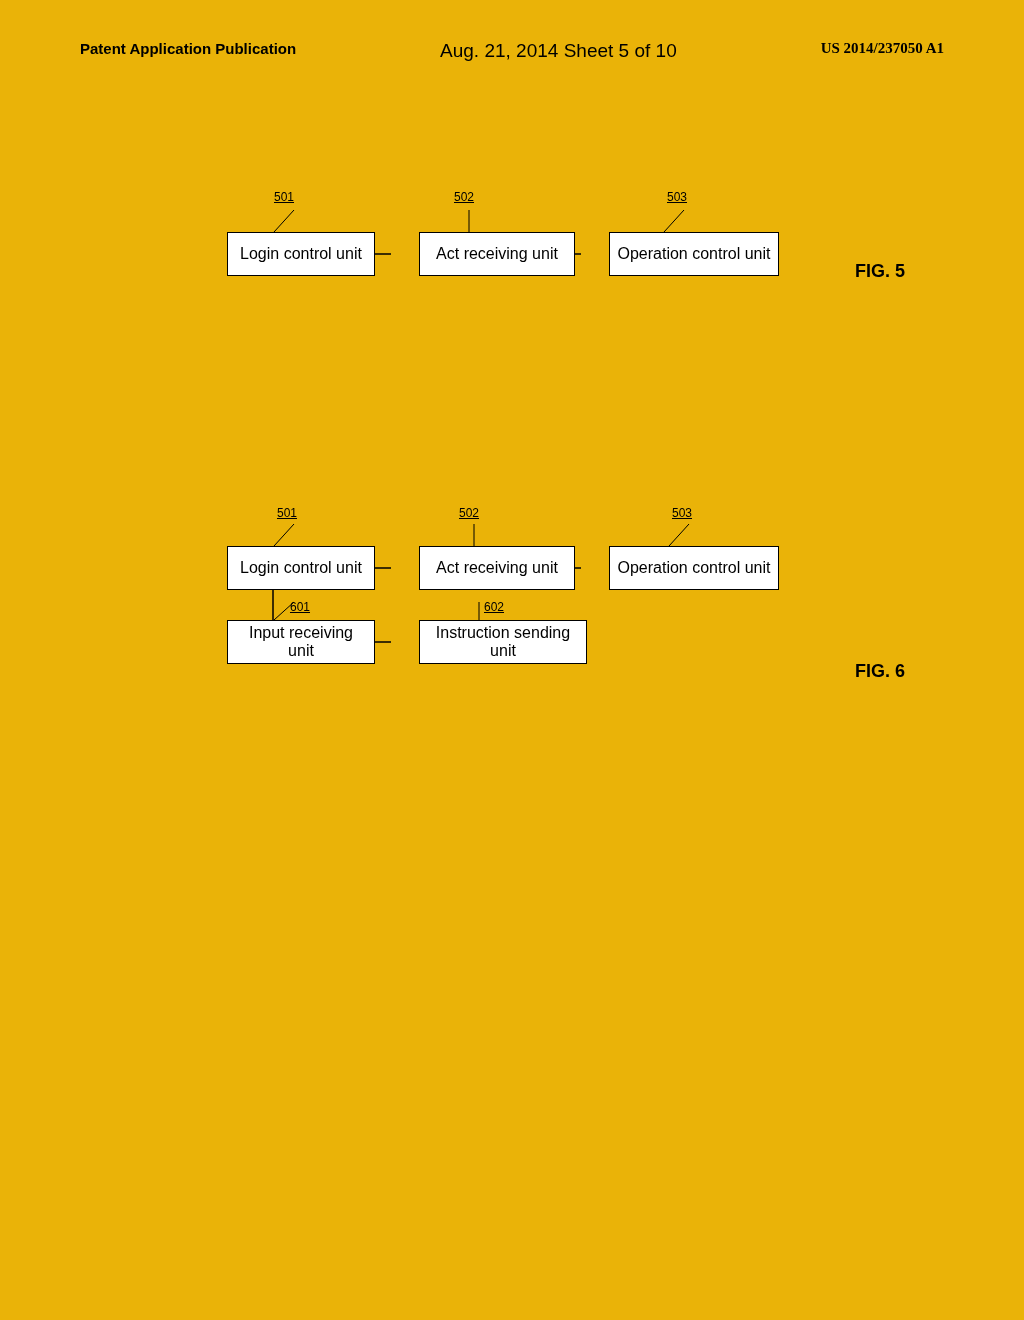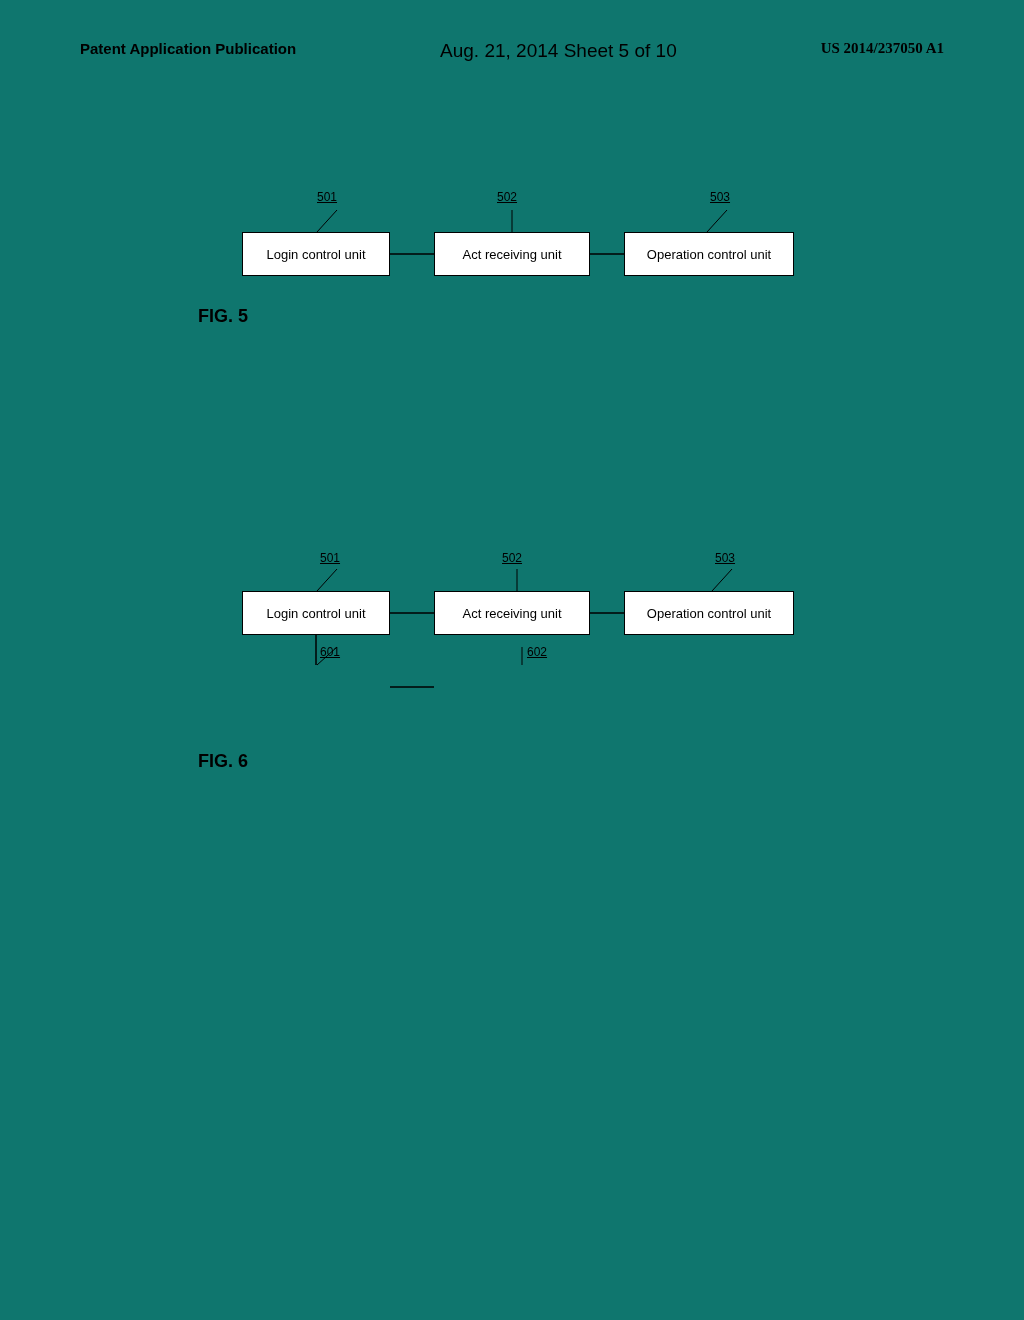--- a/index.html
+++ b/index.html
@@ -13,21 +13,21 @@
       font-family: 'Times New Roman', Times, serif;
       width: 1024px;
       min-height: 1320px;
       position: relative;
       overflow-x: hidden;
     }
 
     .page {
       width: 1024px;
       min-height: 1320px;
-      background: #0f766e;
+      background: #eab308;
       padding: 0;
       position: relative;
     }
 
     
     .header {
       display: flex;
       justify-content: space-between;
       align-items: flex-start;
       padding: 40px 80px 20px 80px;
@@ -48,22 +48,22 @@
 
     .header-right {
       font-size: 15px;
       font-family: Liberation Serif, serif;
       font-weight: bold;
     }
 
     
     .diagram-section {
       display: flex;
-      flex-direction: column;
-      align-items: flex-start;
+      flex-direction: row;
+      align-items: flex-end;
       margin-top: 80px;
     }
 
     .diagram-title {
       font-size: 18px;
       font-weight: bold;
       font-family: Arial, sans-serif;
       margin-top: 24px;
       margin-bottom: 0;
       margin-left: 36px;
@@ -84,25 +84,26 @@
       height: 180px;
       margin-top: 20px;
     }
 
     .box {
       position: absolute;
       border: 1.5px solid #000;
       display: flex;
       align-items: center;
       justify-content: center;
-      font-size: 13px;
+      font-size: 16px;
       font-family: Arial, sans-serif;
       background: #fff;
       text-align: center;
       padding: 4px 6px;
+      margin-left: 28px;
     }
 
     .ref-label {
       position: absolute;
       font-size: 12px;
       font-family: Arial, sans-serif;
     }
 
     .ref-underline {
       text-decoration: underline;
@@ -192,27 +193,29 @@
 
           <line x1="154" y1="88" x2="154" y2="118" stroke="#000" stroke-width="1.5"></line>
 
           <line x1="228" y1="140" x2="272" y2="140" stroke="#000" stroke-width="1.5"></line>
         </svg>
 
         <div class="ref-label" style="left:158px; top:4px;"><span class="ref-underline">501</span></div>
         <div class="ref-label" style="left:340px; top:4px;"><span class="ref-underline">502</span></div>
         <div class="ref-label" style="left:553px; top:4px;"><span class="ref-underline">503</span></div>
 
-        <div class="ref-label" style="left:158px; top:98px;"><span class="ref-underline">601</span></div>
+        <div class="ref-label" style="left:171px; top:98px;"><span class="ref-underline">601</span></div>
         <div class="ref-label" style="left:365px; top:98px;"><span class="ref-underline">602</span></div>
 
         <div class="box" style="left:80px; top:44px; width:148px; height:44px;">Login control unit</div>
         <div class="box" style="left:272px; top:44px; width:156px; height:44px;">Act receiving unit</div>
         <div class="box" style="left:462px; top:44px; width:170px; height:44px;">Operation control unit</div>
 
+        <div class="box" style="left:80px; top:118px; width:148px; height:44px;">Input receiving unit</div>
+        <div class="box" style="left:272px; top:118px; width:168px; height:44px;">Instruction sending unit</div>
       </div>
 
       <div class="diagram-title">FIG. 6</div>
     </div>
 
   </div>
 
 </div>
 
 </body></html>

